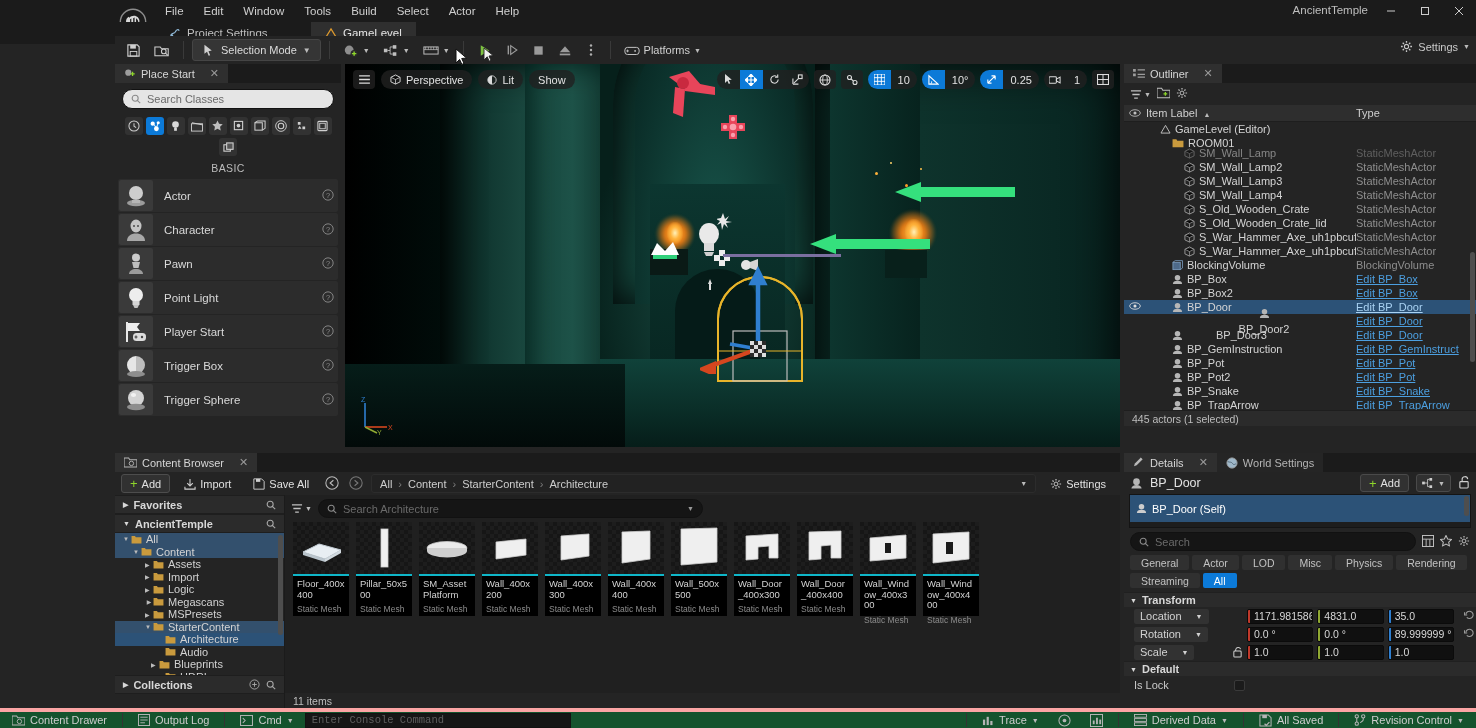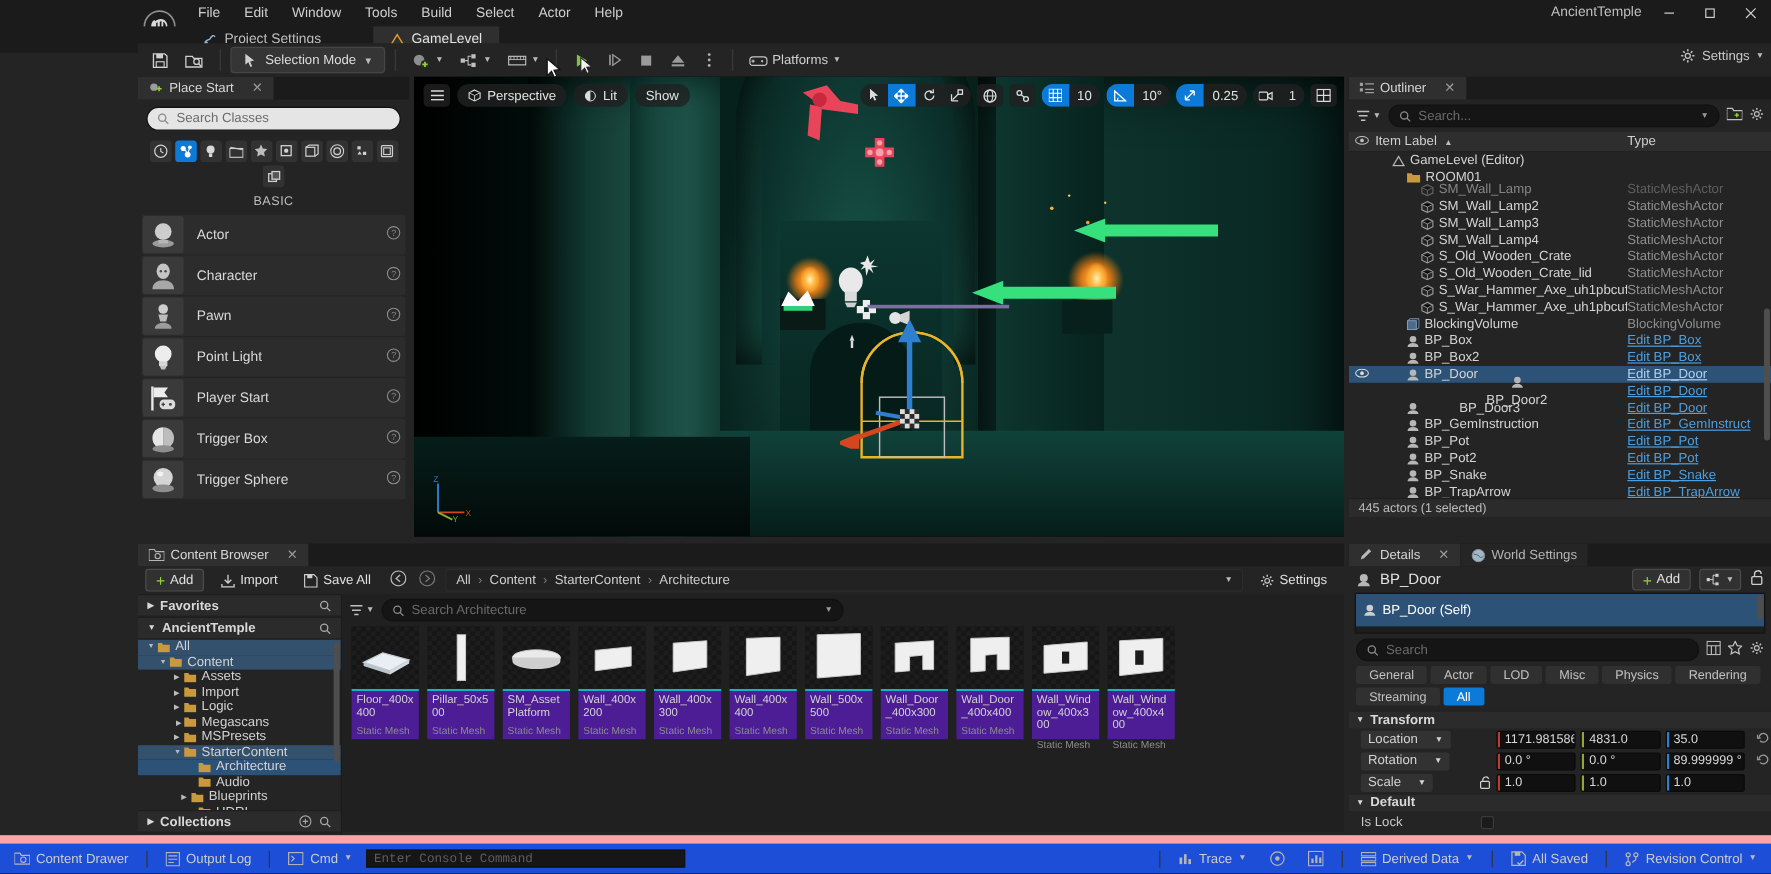--- a/index.html
+++ b/index.html
@@ -128,27 +128,27 @@
   .tree-row.sel2 { background:#33506d; }
   .cb-right { flex:1; background:#202020; position:relative; }
   .cb-filterrow { display:flex; align-items:center; gap:6px; padding:4px 6px; }
   .cb-sfield { flex:1; display:flex; align-items:center; gap:6px; height:19px; background:#151515; border:1px solid #111; border-radius:10px; padding:0 8px; }
   .tiles { display:flex; gap:7px; padding:0 8px; }
   .tile { width:56px; }
   .tile-img { width:56px; height:52px; background:#161616; position:relative; overflow:hidden;
     background-image:linear-gradient(45deg,#1d1d1d 25%,transparent 25%),linear-gradient(-45deg,#1d1d1d 25%,transparent 25%),linear-gradient(45deg,transparent 75%,#1d1d1d 75%),linear-gradient(-45deg,transparent 75%,#1d1d1d 75%);
     background-size:8px 8px; background-position:0 0,0 4px,4px -4px,-4px 0px; }
   .tile-bar { height:2px; background:#0fb6c8; }
-  .tile-meta { background:#4c1d95; padding:3px 4px 4px; height:40px; }
+  .tile-meta { background:#000000; padding:3px 4px 4px; height:40px; }
   .tile-name { font-size:9.5px; color:#d2d2d2; line-height:10.5px; word-break:break-word; }
   .tile-type { font-size:8.5px; color:#8c8c8c; margin-top:4px; }
   .cb-foot { position:absolute; left:0; bottom:0; width:100%; height:16px; background:#242424; display:flex; align-items:center; padding-left:8px; font-size:10.5px; color:#bdbdbd; }
 
   
-  .statusbar { position:absolute; left:0; bottom:0; width:1476px; height:32px; background:#1d4ed8; display:flex; align-items:center; padding:0 4px; gap:3px; border-top:7px solid #fca5a5; }
+  .statusbar { position:absolute; left:0; bottom:0; width:1476px; height:20px; background:#14532d; display:flex; align-items:center; padding:0 4px; gap:3px; border-top:4px solid #fca5a5; }
   .sb-btn { display:flex; align-items:center; gap:5px; height:17px; padding:0 8px; border-radius:2px; font-size:11px; color:#cdcdcd; }
   .sb-sep { width:1px; height:14px; background:#333; margin:0 4px; }
   .console { width:266px; height:15px; background:#161616; border:1px solid #121212; display:flex; align-items:center; padding:0 6px; font-size:10.5px; color:#5e5e5e; font-family:"Liberation Mono", monospace; }
   .scrollthumb { position:absolute; right:1px; width:5px; background:#4e4e4e; border-radius:3px; }
 </style>
 </head>
 <body>
 
 <div class="app">
 
@@ -754,28 +754,20 @@
         <span class="x">✕</span>
       </div>
     </div>
     <div class="pbody">
       <div class="ol-search">
         <div style="display:flex;align-items:center;gap:2px">
           <svg width="12" height="11" viewBox="0 0 13 12">
               <path d="M1 2h11M2.5 6h8M4.5 10h4" stroke="#c0c0c0" stroke-width="1.4"></path>
             </svg>
           <span style="font-size:7px;color:#bbb">▼</span>
-        </div>
-        <div class="ol-sfield">
-          <svg width="10" height="10" viewBox="0 0 12 12">
-              <circle cx="5" cy="5" r="3.6" fill="none" stroke="#8a8a8a" stroke-width="1.3"></circle>
-              <path d="M7.6 7.6L11 11" stroke="#8a8a8a" stroke-width="1.3"></path>
-            </svg>
-          <span style="color:#6a6a6a;flex:1">Search...</span>
-          <span style="font-size:7px;color:#999">▼</span>
         </div>
         <div><svg width="13" height="12" viewBox="0 0 14 12">
               <path d="M0 1h5l1.2 2H14v8H0z" fill="none" stroke="#c0c0c0" stroke-width="1.1"></path>
               <path d="M9 5v4M7 7h4" stroke="#8ed62b" stroke-width="1.3"></path>
             </svg></div>
         <div><svg width="12" height="12" viewBox="0 0 16 16">
               <circle cx="8" cy="8" r="2.6" fill="none" stroke="#c0c0c0" stroke-width="1.3"></circle>
               <g stroke="#c0c0c0" stroke-width="1.6">
                 <path d="M8 1.2v2.2M8 12.6v2.2M1.2 8h2.2M12.6 8h2.2M3.3 3.3l1.6 1.6M11.1 11.1l1.6 1.6M12.7 3.3l-1.6 1.6M4.9 11.1l-1.6 1.6"></path>
               </g>

